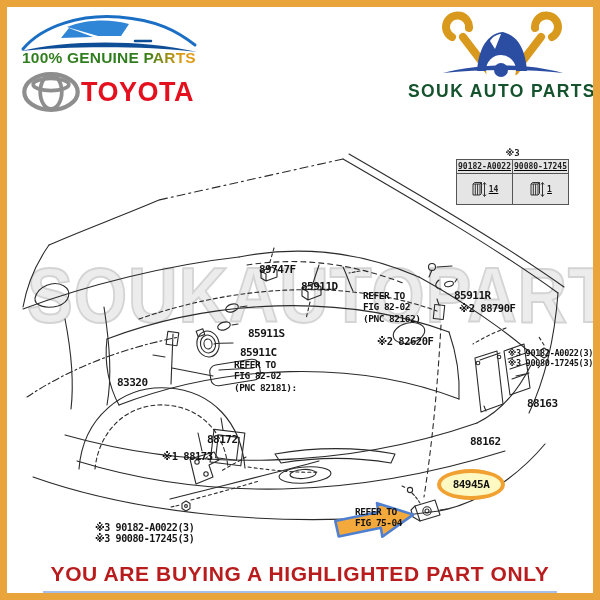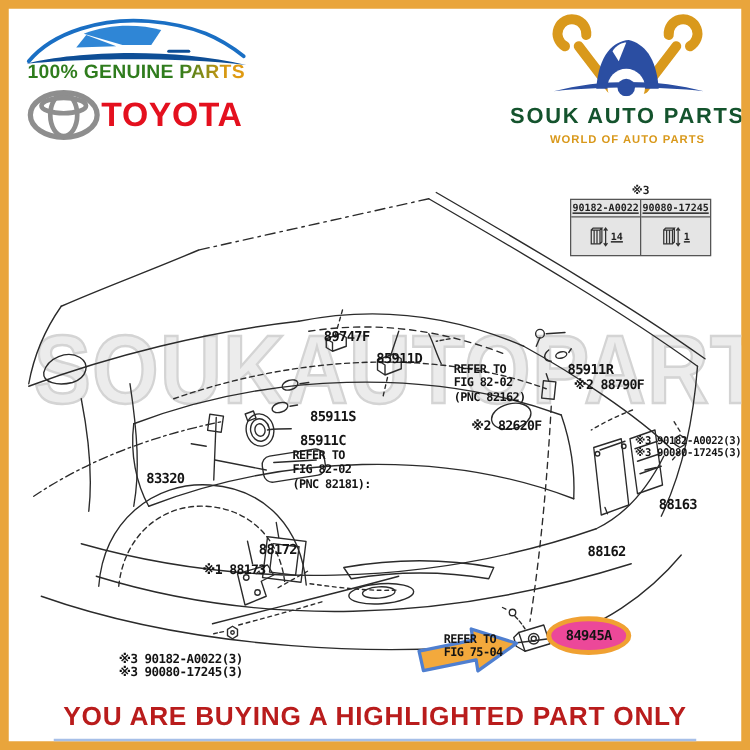--- a/index.html
+++ b/index.html
@@ -35,22 +35,22 @@
           font-family:"DejaVu Sans Mono","DejaVu Sans",monospace;}
   .ftnote{text-align:center;font-size:9px;font-weight:bold;color:#222;margin-bottom:1px;}
   .ft{display:flex;border:1px solid #555;background:#e5e5e5;text-decoration:underline;}
   .ftcell{width:55px;border-right:1px solid #555;}
   .ftcell:last-child{border-right:none;}
   .ftpn{font-size:8px;font-weight:bold;text-align:center;color:#222;
         border-bottom:1px solid #555;padding:2px 0;}
   .fticon{height:30px;display:flex;align-items:center;justify-content:center;gap:2px;}
   .ftsize{font-size:8px;font-weight:bold;color:#222;}
   
-  .hl{position:absolute;left:430px;top:486px;width:60px;height:23px;z-index:4;
-      border:4.5px solid #F0A132;border-radius:50%;background:#ec4899;
+  .hl{position:absolute;left:430px;top:462px;width:60px;height:23px;z-index:4;
+      border:4.5px solid #F0A132;border-radius:50%;background:#fef9c3;
       display:flex;align-items:center;justify-content:center;
       font:bold 11px "DejaVu Sans Mono","DejaVu Sans",monospace;color:#141414;letter-spacing:-.5px;}
   
   .footer{position:absolute;left:0;right:0;top:555px;text-align:center;z-index:5;}
   .footer span{display:inline-block;font:bold 21px "Liberation Sans",sans-serif;color:#b91c1c;
                letter-spacing:.6px;border-bottom:3px solid #A6BFE8;padding:0 8px 5px;white-space:nowrap;}
 </style>
 </head>
 <body>
 
@@ -89,21 +89,20 @@
         <path d="M80,60 L106,26"></path>
         <path d="M100,17 A 11.5,11.5 0 1 1 117,26"></path>
       </g>
       <path d="M42,60 C44,32 56,22 68,21 C80,24 90,34 92,60 Z" fill="#2B4EA2"></path>
       <circle cx="66" cy="59" r="15" fill="#fff"></circle>
       <circle cx="66" cy="59" r="7" fill="#2B4EA2"></circle>
       <path d="M55,30 C58,25 63,23 66,23 L60,38 Z" fill="#fff"></path>
       <path d="M8,62 C45,52 92,52 128,62 C92,58 45,58 8,62 Z" fill="#2B4EA2"></path>
     </svg>
     <div class="souk-name">SOUK AUTO PARTS</div>
-    <div class="souk-tag">WORLD OF AUTO PARTS</div>
   </div>
 
   <svg class="art" width="600" height="600" viewBox="0 0 600 600">
     <g fill="none" stroke="#2B2B2B" stroke-width="1.1" stroke-linecap="round" stroke-linejoin="round">
       <path d="M336,152 L152,193" stroke-dasharray="8,4,2,4"></path>
       <path d="M152,193 C112,210 76,223 42,238"></path>
       <path d="M42,238 C28,258 20,278 16,300"></path>
       <path d="M336,152 C412,196 492,243 551,286"></path>
       <path d="M342,147 C418,191 498,238 557,280"></path>
       <path d="M232,250 C292,238 352,244 412,270"></path>

